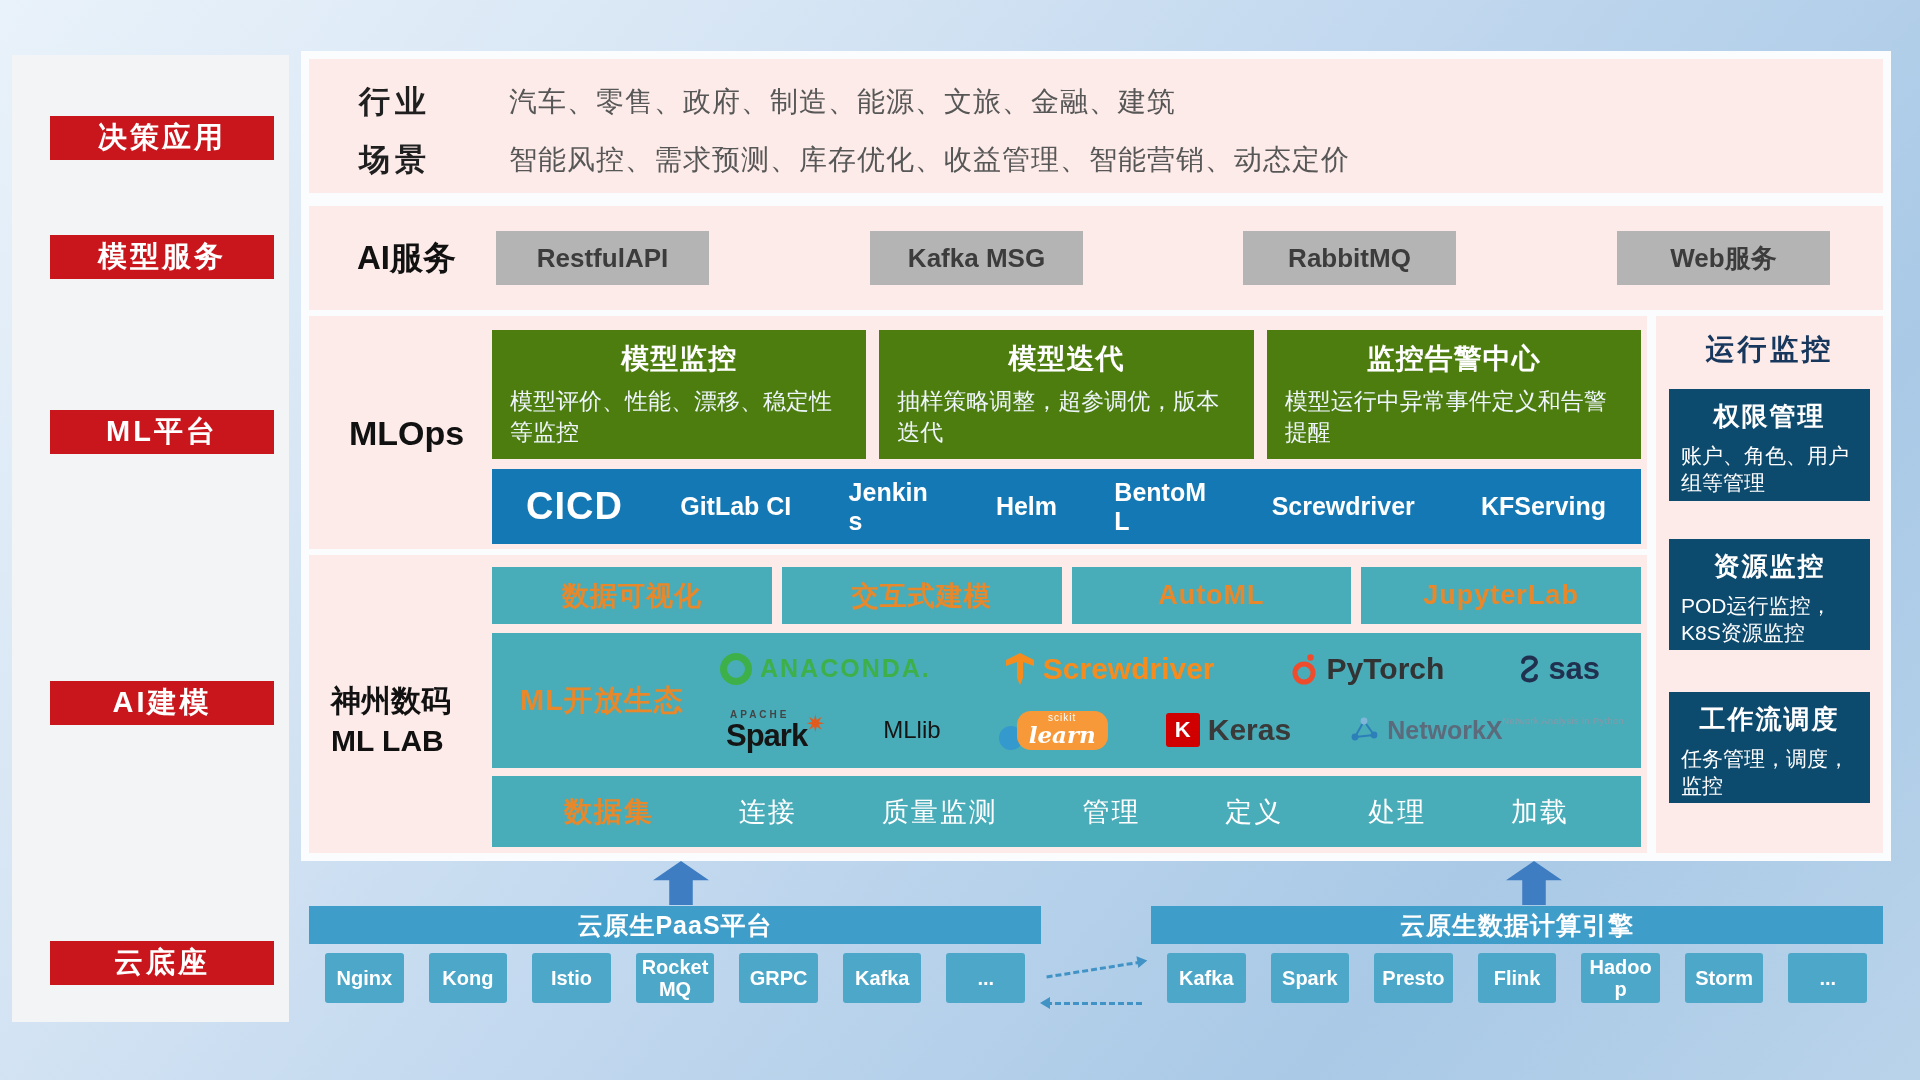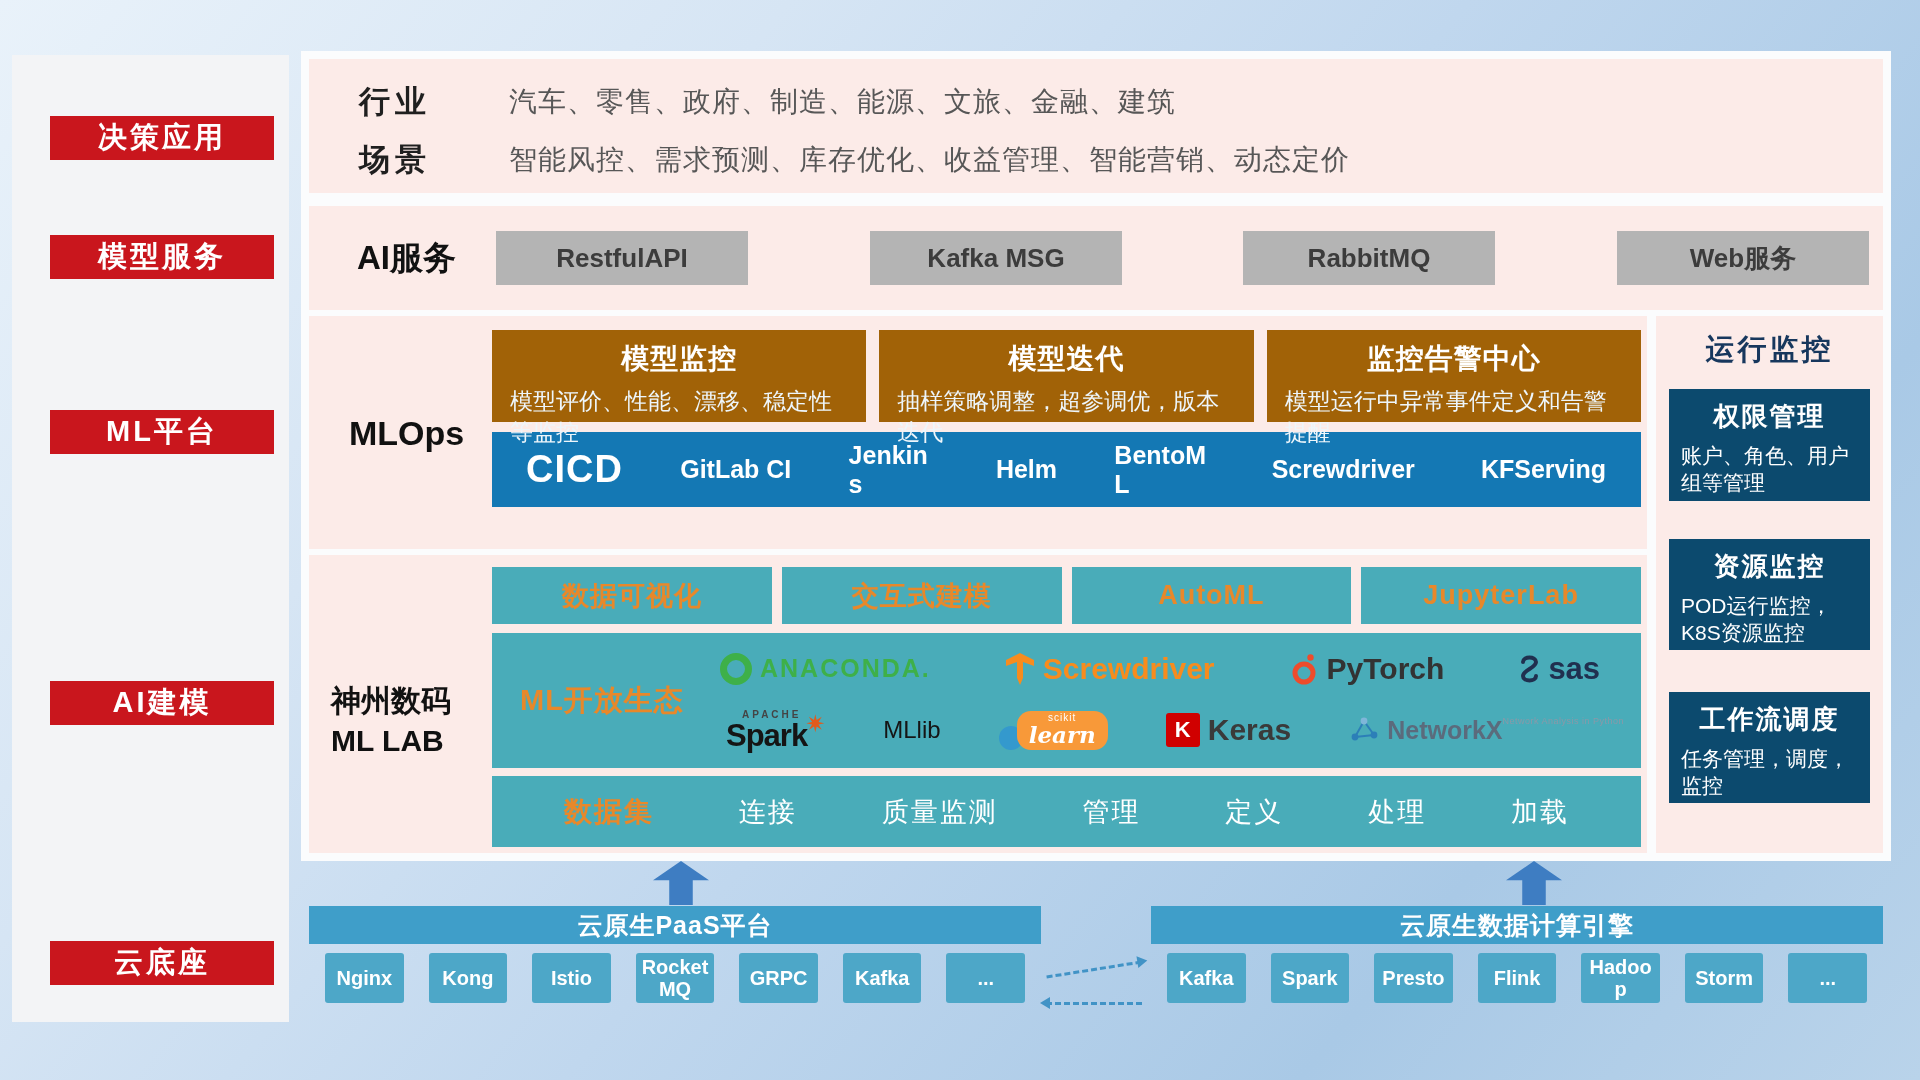--- a/index.html
+++ b/index.html
@@ -19,30 +19,30 @@
   
   .sec-industry{left:309px;top:59px;width:1574px;height:134px;}
   .ind-row{position:absolute;left:0;height:44px;width:100%;}
   .r1{top:18px}.r2{top:76px}
   .ind-label{position:absolute;left:50px;top:4px;font-size:31px;font-weight:700;color:#1f1f1f;letter-spacing:5px;}
   .ind-text{position:absolute;left:200px;top:6px;font-size:28px;color:#575757;letter-spacing:1px;}
 
   
   .sec-aiservice{left:309px;top:206px;width:1574px;height:104px;}
   .aisvc-label{position:absolute;left:48px;top:50%;transform:translateY(-50%);font-size:33px;font-weight:700;color:#111;}
-  .gray-btn{position:absolute;top:25px;width:252px;height:54px;background:#b4b4b4;color:#3c3c3c;
+  .gray-btn{position:absolute;top:25px;width:213px;height:54px;background:#b4b4b4;color:#3c3c3c;
     font-weight:700;font-size:26px;display:flex;align-items:center;justify-content:center;}
   .gb0{left:187px}.gb1{left:561px}.gb2{left:934px}.gb3{left:1308px}
 
   
   .sec-mlops{left:309px;top:316px;width:1338px;height:233px;}
   .mlops-label{position:absolute;left:40px;top:50%;transform:translateY(-50%);font-size:34px;font-weight:700;color:#111;}
   .mlops-content{position:absolute;left:183px;top:14px;width:1149px;}
   .mlops-cards{display:flex;gap:13px;}
-  .blue-card{flex:1;height:92px;background:#a16207;color:#fff;}
+  .blue-card{flex:1;height:129px;background:#4d7c0f;color:#fff;}
   .bc-title{text-align:center;font-size:28px;font-weight:700;margin-top:10px;letter-spacing:1px;}
   .bc-desc{margin:8px 18px 0;font-size:23px;line-height:31px;color:#eef6fb;}
   .cicd-bar{margin-top:10px;height:75px;background:#1478b4;color:#fff;display:flex;align-items:center;
     justify-content:space-between;padding:0 34px;box-sizing:border-box;}
   .cicd-title{font-size:38px;font-weight:700;letter-spacing:1px;}
   .cicd-item{font-size:25px;font-weight:700;line-height:1.15;white-space:nowrap;}
   .ci-wrap{white-space:normal;word-break:break-all;}
   .ci-jenkins{width:90px}.ci-bentoml{width:100px}.ci-screwdriver{width:152px}.ci-kfserving{width:126px}
 
   
@@ -57,21 +57,21 @@
   .eco-logos{position:absolute;left:228px;top:6px;right:8px;bottom:6px;display:flex;flex-direction:column;justify-content:space-around;}
   .eco-row{display:flex;align-items:center;}
   .row1{gap:74px}.row2{gap:58px;padding-left:6px}
   .logo{display:flex;align-items:center;gap:8px;}
   .ana-ring{width:32px;height:32px;border:7px solid #3eb049;border-radius:50%;box-sizing:border-box;}
   .ana-text{color:#3eb049;font-weight:800;font-size:25px;letter-spacing:2px;}
   .tf-text{color:#f78c1e;font-weight:700;font-size:30px;}
   .pt-text{color:#333;font-weight:600;font-size:30px;}
   .sas-text{color:#20304f;font-weight:800;font-size:31px;}
   .spark-stack{display:flex;flex-direction:column;line-height:1;}
-  .spark-super{font-size:10px;letter-spacing:3px;color:#444;font-weight:700;margin-left:16px;}
+  .spark-super{font-size:10px;letter-spacing:3px;color:#444;font-weight:700;margin-left:4px;}
   .spark-row{display:flex;align-items:flex-start;}
   .spark-word{font-size:31px;font-weight:800;color:#151515;letter-spacing:-1px;}
   .spark-star{color:#e25a1c;font-size:24px;margin-left:-2px;margin-top:-8px;}
   .mllib-text{font-size:24px;font-weight:400;color:#151515;}
   .skl-dot{width:24px;height:24px;border-radius:50%;background:#3499cd;margin-right:-14px;align-self:flex-end;}
   .skl-blob{position:relative;background:#f89939;border-radius:14px;padding:2px 12px 4px;display:flex;
     flex-direction:column;align-items:center;line-height:1;}
   .skl-super{font-size:10px;color:#fff;letter-spacing:1px;}
   .skl-word{font-family:"DejaVu Serif",serif;font-style:italic;font-weight:700;font-size:23px;color:#fff;}
   .keras-box{width:34px;height:34px;background:#d00000;color:#fff;font-weight:700;font-size:22px;

